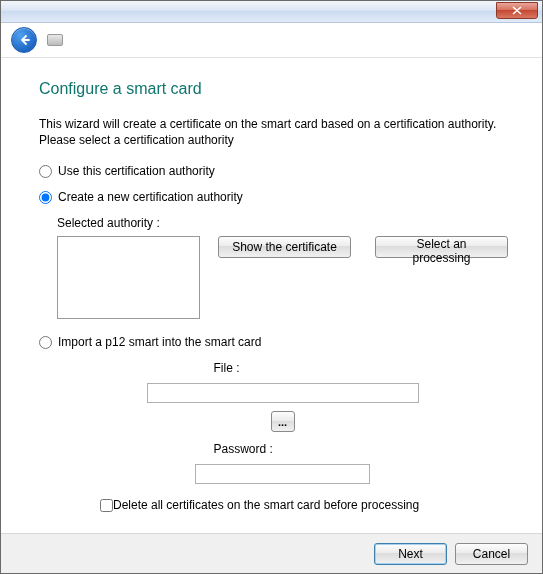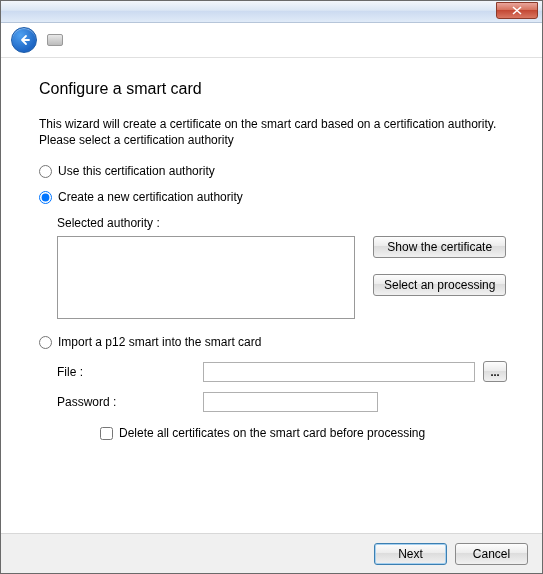--- a/index.html
+++ b/index.html
@@ -62,21 +62,21 @@
     background: linear-gradient(to bottom, #e8e8e8, #bcbcbc);
     border: 1px solid #999;
     border-radius: 2px;
   }
   .header-title { font-size: 12px; color: #000; }
   .content {
     padding: 22px 34px 10px 38px;
   }
   .page-title {
     font-size: 16px;
-    color: #000000;
+    color: #0f766e;
     font-weight: normal;
     margin-bottom: 18px;
   }
   .intro { font-size: 12px; color: #000; line-height: 1.35; margin-bottom: 16px; }
   .radio-row {
     display: flex;
     align-items: center;
     margin-bottom: 12px;
     gap: 6px;
   }
@@ -84,38 +84,39 @@
   .radio-row label { font-size: 12px; cursor: pointer; }
   .sub-section { margin: 6px 0 16px 18px; }
   .sub-label { font-size: 12px; margin-bottom: 6px; display: block; }
   .auth-row { display: flex; gap: 18px; align-items: flex-start; }
   .auth-box {
     width: 298px;
     height: 83px;
     border: 1px solid #999;
     background: #fff;
   }
-  .auth-btns { display: flex; flex-direction: column; gap: 16px; }
+  .auth-btns { display: flex; flex-direction: row; gap: 24px; }
   .win-btn {
     min-width: 133px;
     height: 22px;
     font-size: 12px;
     font-family: inherit;
     background: linear-gradient(to bottom, #fdfdfd 0%, #ececec 45%, #dcdcdc 46%, #f1f1f1 100%);
     border: 1px solid #8a8a8a;
     border-radius: 3px;
     cursor: pointer;
     padding: 0 10px;
   }
   .win-btn.default { border-color: #3c7fb1; box-shadow: 0 0 0 1px #a5d0f0 inset; }
   .field-row {
     display: flex;
     align-items: center;
     margin: 6px 0 10px 18px;
     gap: 8px;
+    flex-direction: column;
   }
   .field-label { width: 138px; font-size: 12px; }
   .text-input {
     height: 20px;
     border: 1px solid #b0b0b0;
     background: #fff;
     font-family: inherit;
     font-size: 12px;
     padding: 0 4px;
   }
@@ -127,21 +128,21 @@
     font-size: 11px;
     background: linear-gradient(to bottom, #fdfdfd 0%, #ececec 45%, #dcdcdc 46%, #f1f1f1 100%);
     border: 1px solid #8a8a8a;
     border-radius: 3px;
     cursor: pointer;
     display: flex;
     align-items: center;
     justify-content: center;
     font-weight: bold;
   }
-  .check-row { display: flex; align-items: center; gap: 6px; margin: 14px 0 0 18px; padding-left: 43px; }
+  .check-row { display: flex; align-items: center; margin: 14px 0 0 18px; padding-left: 43px; }
   .check-row input[type=checkbox] { width: 13px; height: 13px; cursor: pointer; }
   .footer {
     position: absolute;
     bottom: 0;
     left: 0;
     right: 0;
     height: 40px;
     background: #f0f0f0;
     border-top: 1px solid #d8d8d8;
     display: flex;

